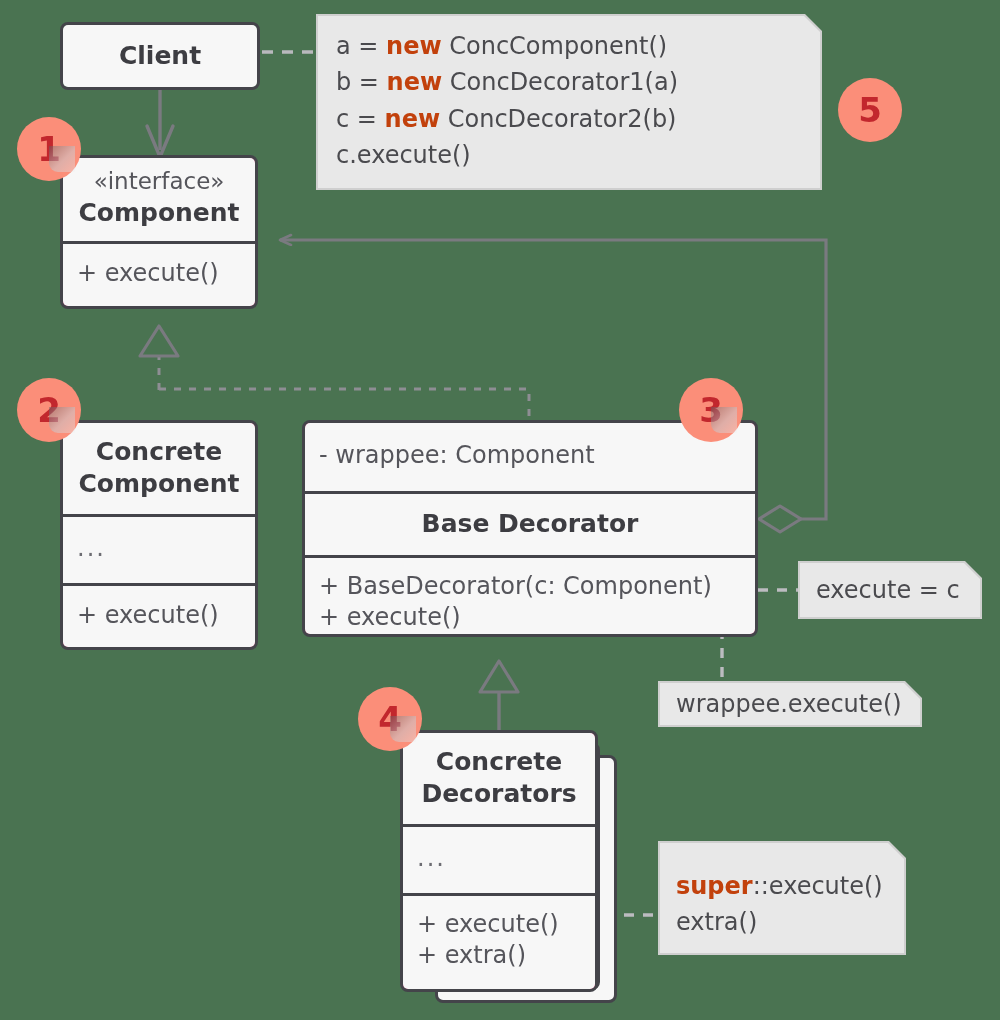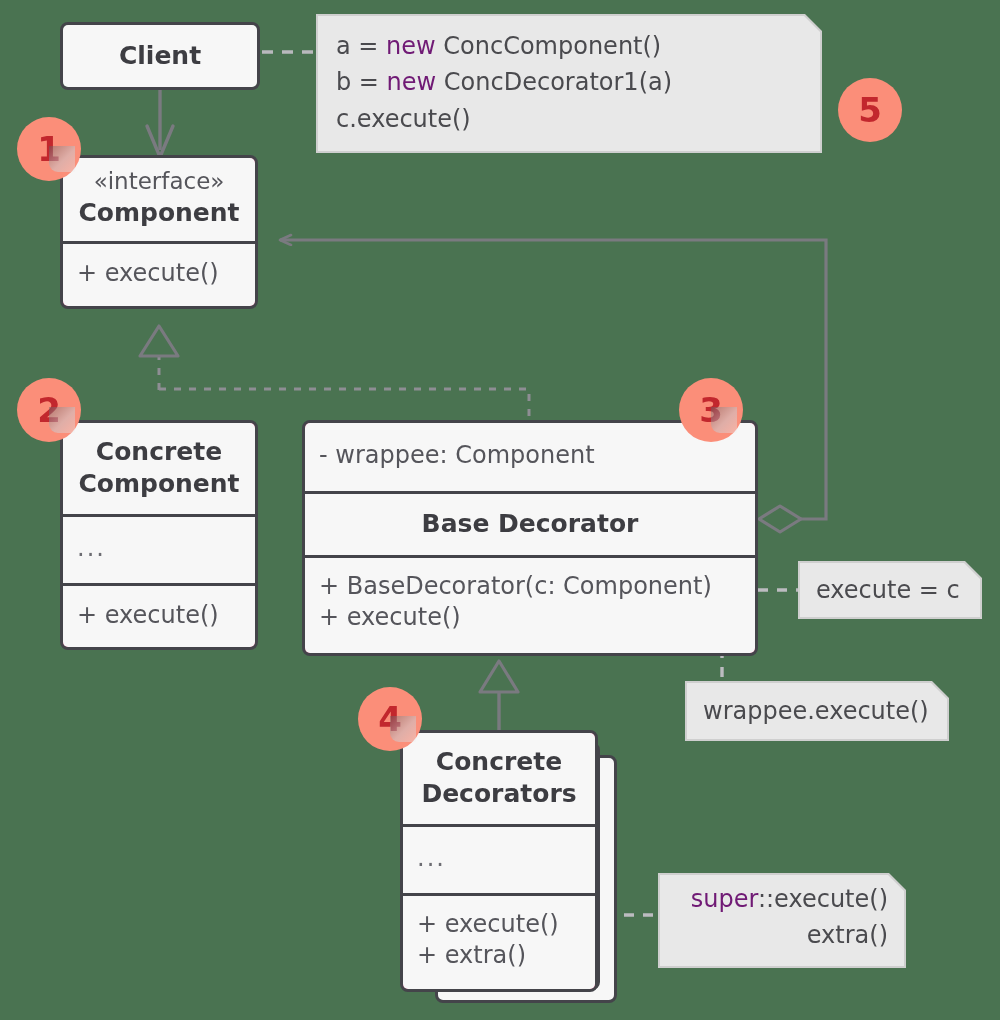--- a/index.html
+++ b/index.html
@@ -94,21 +94,21 @@
     border-left: 20px solid transparent;
     border-top: 20px solid #cfcfcf;
   }
   .note .fold-inner {
     position: absolute;
     top: -2px; right: -2px;
     width: 0; height: 0;
     border-left: 17px solid transparent;
     border-top: 17px solid #4a7351;
   }
-  .note b { font-weight: normal; color: #701a75; }
+  .note b { font-weight: bold; color: #c2410c; }
   .note .cmt { color: #9a9a9e; }
   .note .ln { white-space: nowrap; }
 
   
   .badge {
     position: absolute;
     width: 64px;
     height: 64px;
     border-radius: 50%;
     background: #fb8e79;
@@ -223,21 +223,21 @@
     </div>
   </div>
 
   <div class="uml" style="left:302px; top:420px; width:456px;">
     <div class="sec" style="padding:17px 14px 19px;">
       <div class="member">- wrappee: Component</div>
     </div>
     <div class="sec" style="height:64px; display:flex; align-items:center; justify-content:center;">
       <div class="title">Base Decorator</div>
     </div>
-    <div class="sec" style="padding:13px 14px 19px;">
+    <div class="sec" style="padding:13px 14px 0;">
       <div class="member">+ BaseDecorator(c: Component)</div>
       <div class="member">+ execute()</div>
     </div>
   </div>
 
   <div class="stack-card" style="left:435px; top:755px; width:182px; height:248px;"></div>
   <div class="stack-card" style="left:418px; top:742px; width:182px; height:248px;"></div>
 
   <div class="uml" style="left:400px; top:730px; width:198px;">
     <div class="sec" style="padding:13px 14px 14px;">
@@ -256,37 +256,40 @@
   <div class="note" style="left:316px; top:14px; width:506px; padding:12px 18px 14px;">
     <span class="fold"></span>
     <span class="fold-inner"></span>
     <div class="ln">
       <span>a = </span><b>new</b><span> ConcComponent()</span>
     </div>
     <div class="ln">
       <span>b = </span><b>new</b><span> ConcDecorator1(a)</span>
     </div>
     <div class="ln">
+      <span>c = </span><b>new</b><span> ConcDecorator2(b)</span>
+    </div>
+    <div class="ln">
       <span>c.execute()</span>
     </div>
   </div>
 
   <div class="note" style="left:798px; top:561px; width:184px; height:58px; display:flex; align-items:center;">
     <span class="fold"></span>
     <span class="fold-inner"></span>
     <span class="ln">execute = c</span>
   </div>
 
-  <div class="note" style="left:658px; top:681px; width:264px; height:60px; display:flex; align-items:center;margin-left:27px;">
+  <div class="note" style="left:658px; top:681px; width:264px; height:46px; display:flex; align-items:center;">
     <span class="fold"></span>
     <span class="fold-inner"></span>
     <span class="ln">wrappee.execute()</span>
   </div>
 
-  <div class="note" style="left:658px; top:873px; width:248px; padding:6px 16px 12px;text-align:right;">
+  <div class="note" style="left:658px; top:841px; width:248px; padding:25px 16px 12px;">
     <span class="fold"></span>
     <span class="fold-inner"></span>
     <div class="ln">
       <b>super</b><span>::execute()</span>
     </div>
     <div class="ln">extra()</div>
   </div>
 
   <div class="badge" style="left:17px; top:117px;">
     <span>1</span>

